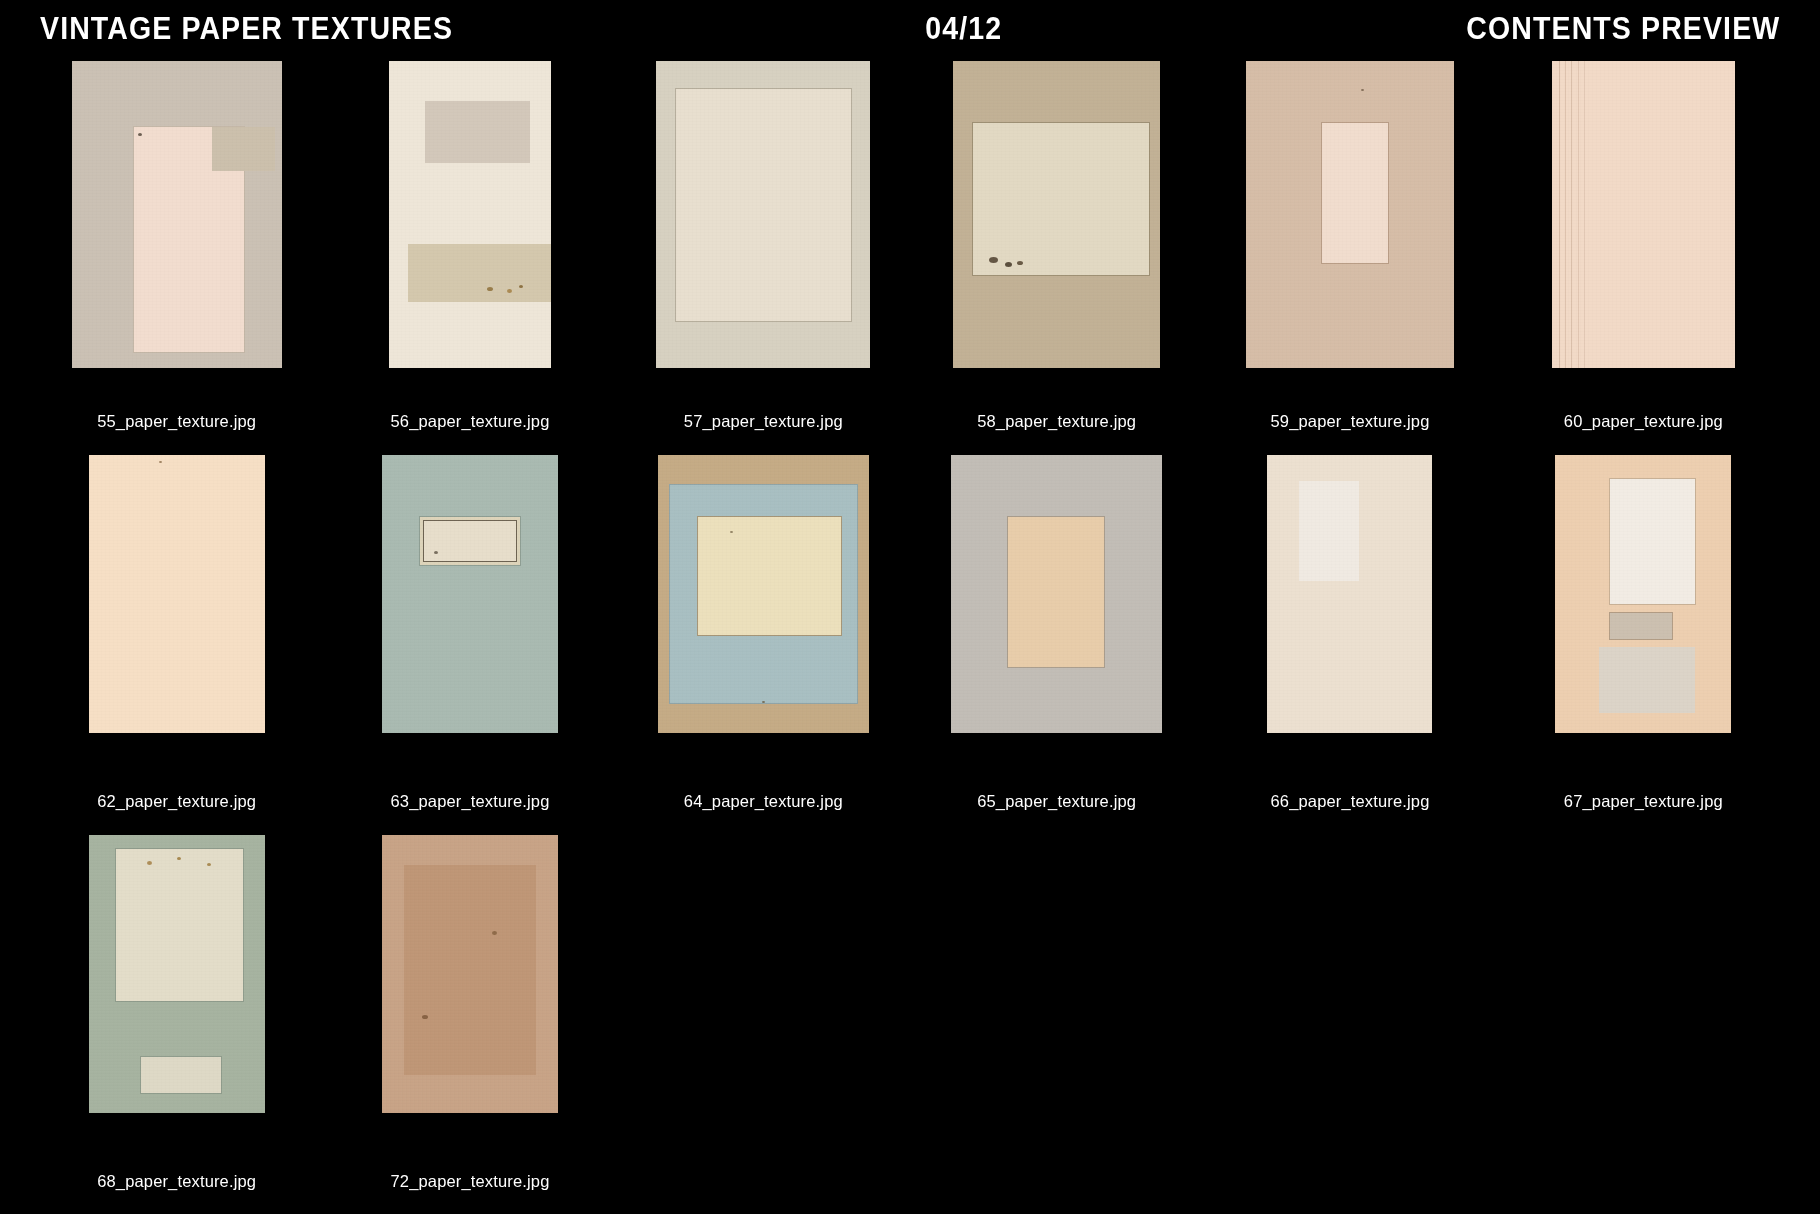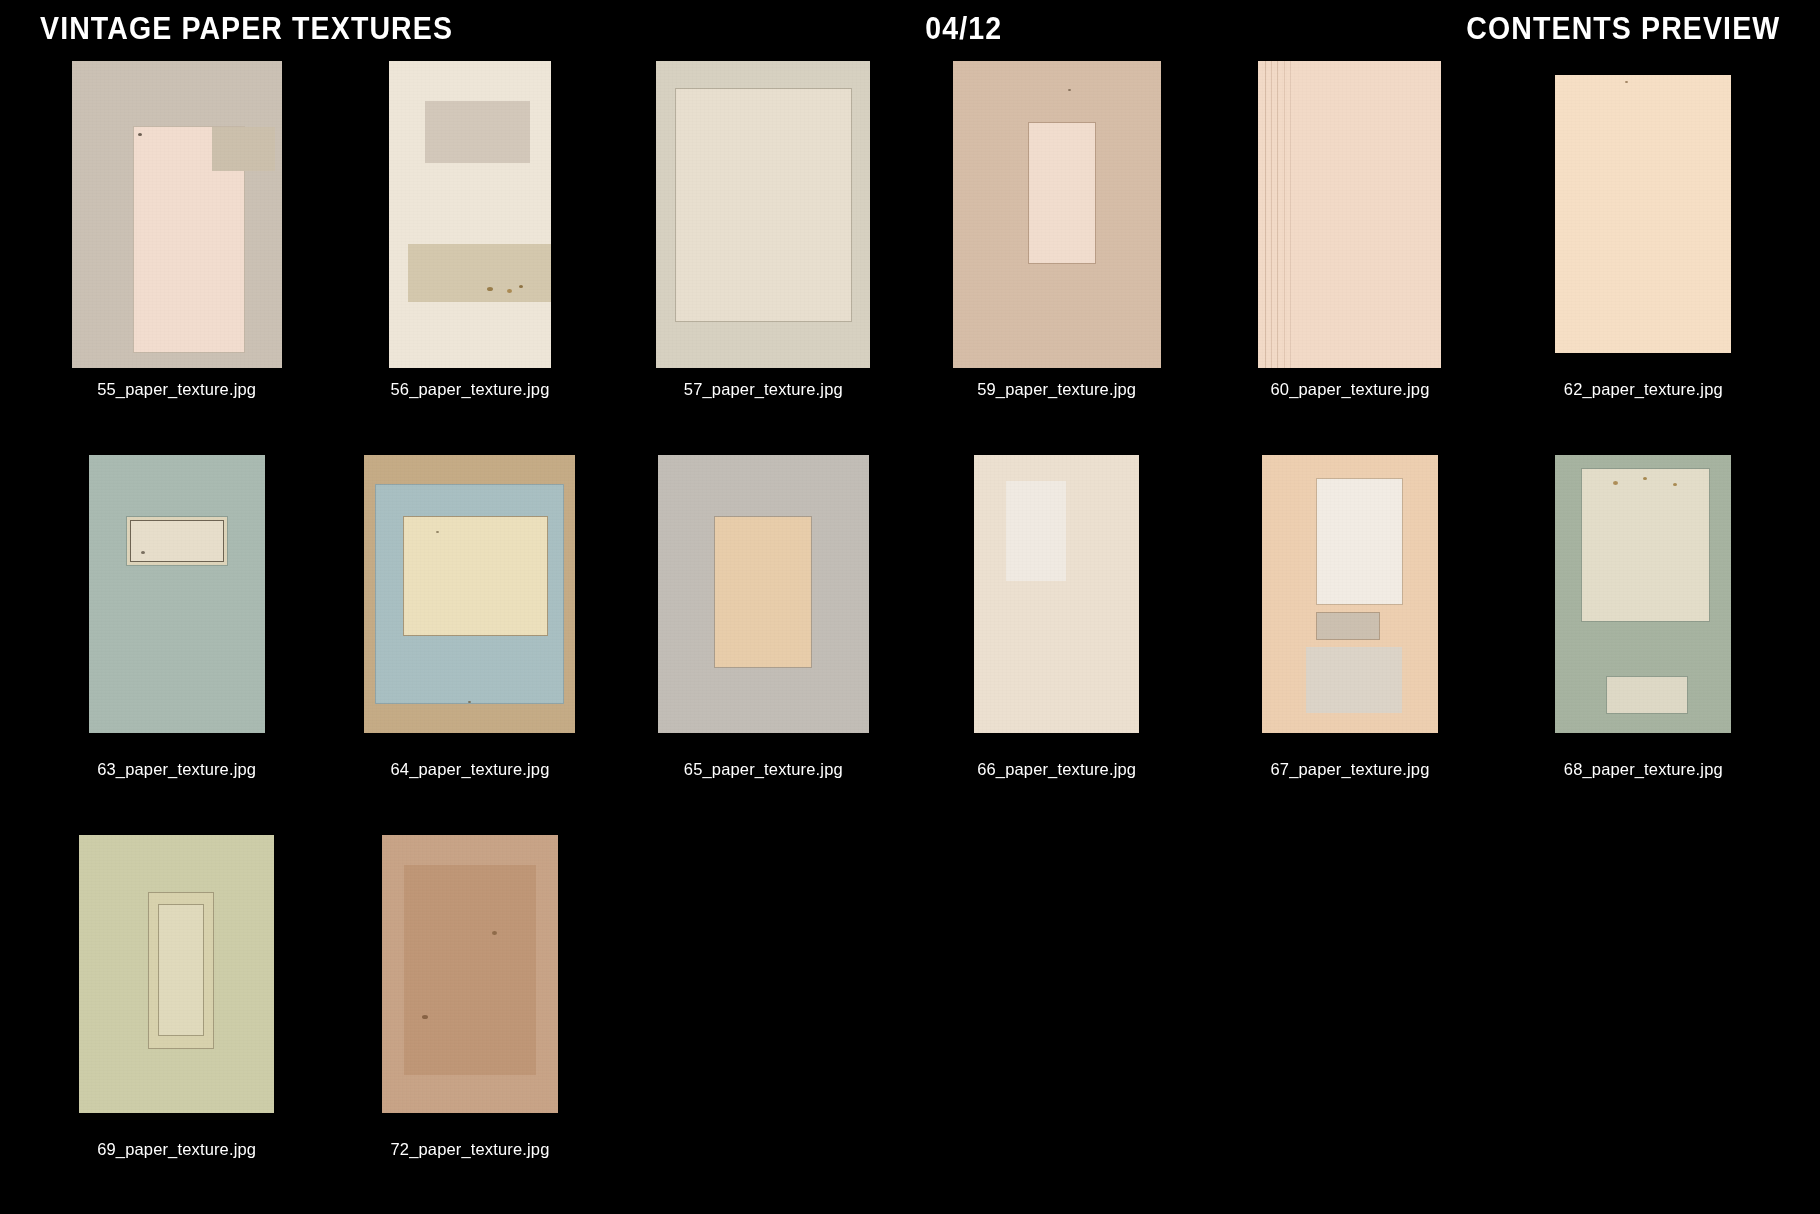--- a/index.html
+++ b/index.html
@@ -40,20 +40,21 @@
     grid-template-columns:repeat(6, 1fr);
     grid-template-rows:repeat(3, 1fr);
     column-gap:0px;
     row-gap:0px;
     padding:0 30px 18px 30px;
   }
   .cell {
     display:flex; flex-direction:column;
     align-items:center; justify-content:flex-start;
     padding:4px 8px 0 8px;
+    gap:32px;
   }
   .thumb-wrap {
     flex:0 0 auto;
     height:308px;
     display:flex; align-items:center; justify-content:center;
     width:100%;
   }
   .thumb {
     position:relative;
     overflow:hidden;
@@ -122,20 +123,31 @@
       <div class="cell">
         <div class="thumb-wrap">
           <div class="thumb" style="width: 214px; height: 307px; background: rgb(215, 209, 193);">
             <div class="inner" style="left: 20px; top: 28px; width: 175px; height: 232px; background: rgb(232, 223, 207); box-shadow: rgb(182, 174, 156) 0px 0px 0px 1px;"></div>
           </div>
         </div>
         <div class="caption">57_paper_texture.jpg</div>
       </div>
       <div class="cell">
         <div class="thumb-wrap">
+          <div class="thumb" style="width: 207px; height: 307px; background: rgb(194, 177, 149);">
+            <div class="inner" style="left: 20px; top: 62px; width: 176px; height: 152px; background: rgb(226, 217, 195); box-shadow: rgb(157, 143, 115) 0px 0px 0px 1px;"></div>
+            <div class="spot" style="left: 36px; top: 196px; width: 9px; height: 6px; background: rgb(69, 53, 36); opacity: 0.8;"></div>
+            <div class="spot" style="left: 52px; top: 201px; width: 7px; height: 5px; background: rgb(58, 44, 28); opacity: 0.8;"></div>
+            <div class="spot" style="left: 64px; top: 200px; width: 6px; height: 4px; background: rgb(75, 58, 38); opacity: 0.8;"></div>
+          </div>
+        </div>
+        <div class="caption">58_paper_texture.jpg</div>
+      </div>
+      <div class="cell">
+        <div class="thumb-wrap">
           <div class="thumb" style="width: 208px; height: 307px; background: rgb(214, 189, 167);">
             <div class="inner" style="left: 76px; top: 62px; width: 66px; height: 140px; background: rgb(241, 221, 206); box-shadow: rgb(184, 156, 133) 0px 0px 0px 1px;"></div>
             <div class="spot" style="left: 115px; top: 28px; width: 3px; height: 2px; background: rgb(110, 90, 70); opacity: 0.8;"></div>
           </div>
         </div>
         <div class="caption">59_paper_texture.jpg</div>
       </div>
       <div class="cell">
         <div class="thumb-wrap">
           <div class="thumb" style="width: 183px; height: 307px; background: rgb(242, 218, 199);">
@@ -210,29 +222,20 @@
             <div class="inner" style="left: 52px; top: 222px; width: 80px; height: 36px; background: rgb(222, 217, 198); box-shadow: rgb(143, 156, 140) 0px 0px 0px 1px;"></div>
             <div class="spot" style="left: 58px; top: 26px; width: 5px; height: 4px; background: rgb(160, 123, 60); opacity: 0.8;"></div>
             <div class="spot" style="left: 88px; top: 22px; width: 4px; height: 3px; background: rgb(151, 115, 47); opacity: 0.8;"></div>
             <div class="spot" style="left: 118px; top: 28px; width: 4px; height: 3px; background: rgb(154, 118, 52); opacity: 0.8;"></div>
           </div>
         </div>
         <div class="caption">68_paper_texture.jpg</div>
       </div>
       <div class="cell">
         <div class="thumb-wrap">
-          <div class="thumb" style="width: 195px; height: 278px; background: rgb(205, 205, 168);">
-            <div class="inner" style="left: 70px; top: 58px; width: 64px; height: 155px; background: rgb(216, 210, 173); box-shadow: rgb(163, 155, 124) 0px 0px 0px 1px;"></div>
-            <div class="inner" style="left: 80px; top: 70px; width: 44px; height: 130px; background: rgb(224, 218, 188); box-shadow: rgb(163, 155, 124) 0px 0px 0px 1px;"></div>
-          </div>
-        </div>
-        <div class="caption">69_paper_texture.jpg</div>
-      </div>
-      <div class="cell">
-        <div class="thumb-wrap">
           <div class="thumb" style="width: 176px; height: 278px; background: rgb(200, 163, 134);">
             <div class="inner" style="left: 22px; top: 30px; width: 132px; height: 210px; background: rgba(176, 126, 90, 0.35);"></div>
             <div class="spot" style="left: 40px; top: 180px; width: 6px; height: 4px; background: rgb(122, 86, 56); opacity: 0.8;"></div>
             <div class="spot" style="left: 110px; top: 96px; width: 5px; height: 4px; background: rgb(131, 96, 63); opacity: 0.8;"></div>
           </div>
         </div>
         <div class="caption">72_paper_texture.jpg</div>
       </div>
     </div>
 

